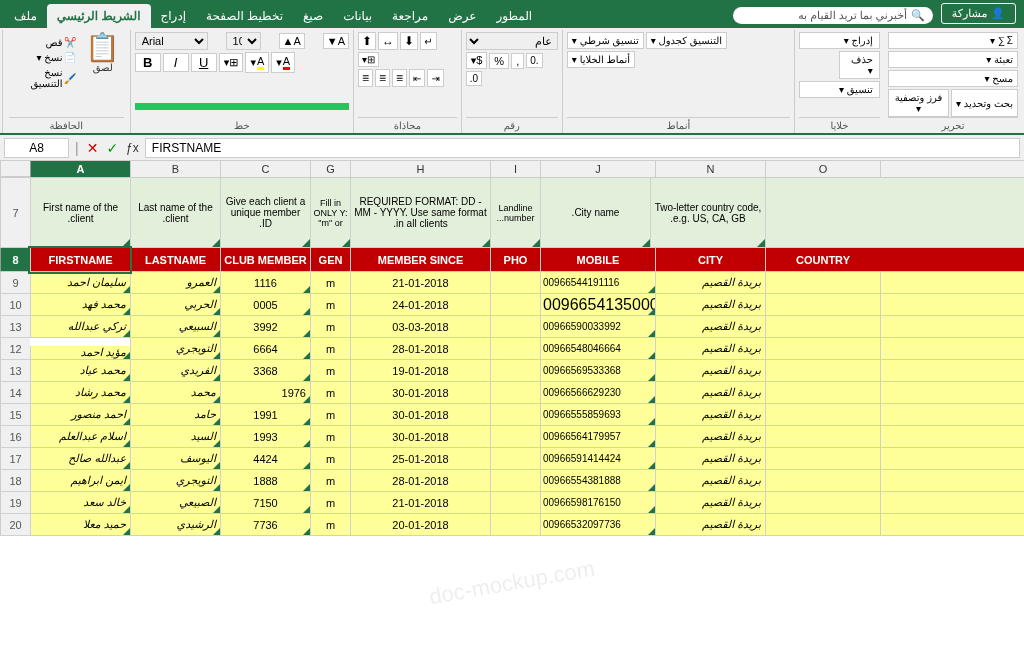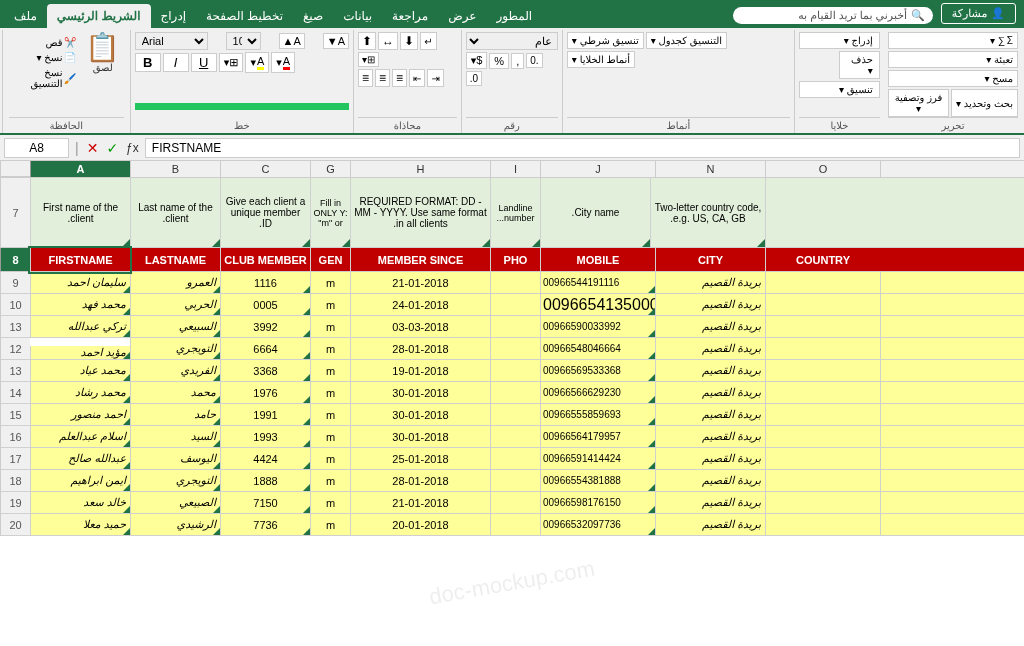--- a/index.html
+++ b/index.html
@@ -470,21 +470,21 @@
               <span>14</span>
             </div>
             <div style="background: rgb(255, 255, 153); border-left: 1px solid rgb(208, 208, 208); border-bottom: 1px solid rgb(208, 208, 208); font-size: 11px; font-style: italic; padding: 0px 4px; display: flex; align-items: center; direction: rtl; justify-content: flex-start; min-width: 100px; overflow: hidden; white-space: nowrap; width: 100px; position: relative;">
               <span>محمد رشاد</span>
               <div style="position: absolute; bottom: 0px; right: 0px; width: 0px; height: 0px; border-style: solid; border-width: 0px 0px 7px 7px; border-color: transparent transparent rgb(33, 115, 70);"></div>
             </div>
             <div style="background: rgb(255, 255, 153); border-left: 1px solid rgb(208, 208, 208); border-bottom: 1px solid rgb(208, 208, 208); font-size: 11px; font-style: italic; padding: 0px 4px; display: flex; align-items: center; direction: rtl; justify-content: flex-start; min-width: 90px; overflow: hidden; white-space: nowrap; width: 90px; position: relative;">
               <span>محمد</span>
               <div style="position: absolute; bottom: 0px; right: 0px; width: 0px; height: 0px; border-style: solid; border-width: 0px 0px 7px 7px; border-color: transparent transparent rgb(33, 115, 70);"></div>
             </div>
-            <div style="background: rgb(255, 255, 153); border-left: 1px solid rgb(208, 208, 208); border-bottom: 1px solid rgb(208, 208, 208); font-size: 11px; padding: 0px 4px; display: flex; align-items: center; justify-content: center; min-width: 90px; overflow: hidden; white-space: nowrap; width: 90px; position: relative;">
+            <div style="background: rgb(255, 255, 153); border-left: 1px solid rgb(208, 208, 208); border-bottom: 1px solid rgb(208, 208, 208); font-size: 11px; padding: 0px 4px; display: flex; align-items: center; justify-content: flex-start; min-width: 90px; overflow: hidden; white-space: nowrap; width: 90px; position: relative;">
               <span>1976</span>
               <div style="position: absolute; bottom: 0px; right: 0px; width: 0px; height: 0px; border-style: solid; border-width: 0px 0px 7px 7px; border-color: transparent transparent rgb(33, 115, 70);"></div>
             </div>
             <div style="background: rgb(255, 255, 153); border-left: 1px solid rgb(208, 208, 208); border-bottom: 1px solid rgb(208, 208, 208); font-size: 11px; padding: 0px 2px; display: flex; align-items: center; justify-content: center; min-width: 40px; width: 40px; position: relative;">
               <span>m</span>
             </div>
             <div style="background: rgb(255, 255, 153); border-left: 1px solid rgb(208, 208, 208); border-bottom: 1px solid rgb(208, 208, 208); font-size: 11px; padding: 0px 4px; display: flex; align-items: center; justify-content: center; min-width: 140px; overflow: hidden; white-space: nowrap; width: 140px; position: relative;">
               <span>30-01-2018</span>
             </div>
             <div style="background: rgb(255, 255, 153); border-left: 1px solid rgb(208, 208, 208); border-bottom: 1px solid rgb(208, 208, 208); font-size: 11px; padding: 0px 2px; display: flex; align-items: center; justify-content: center; min-width: 50px; width: 50px; position: relative;">

